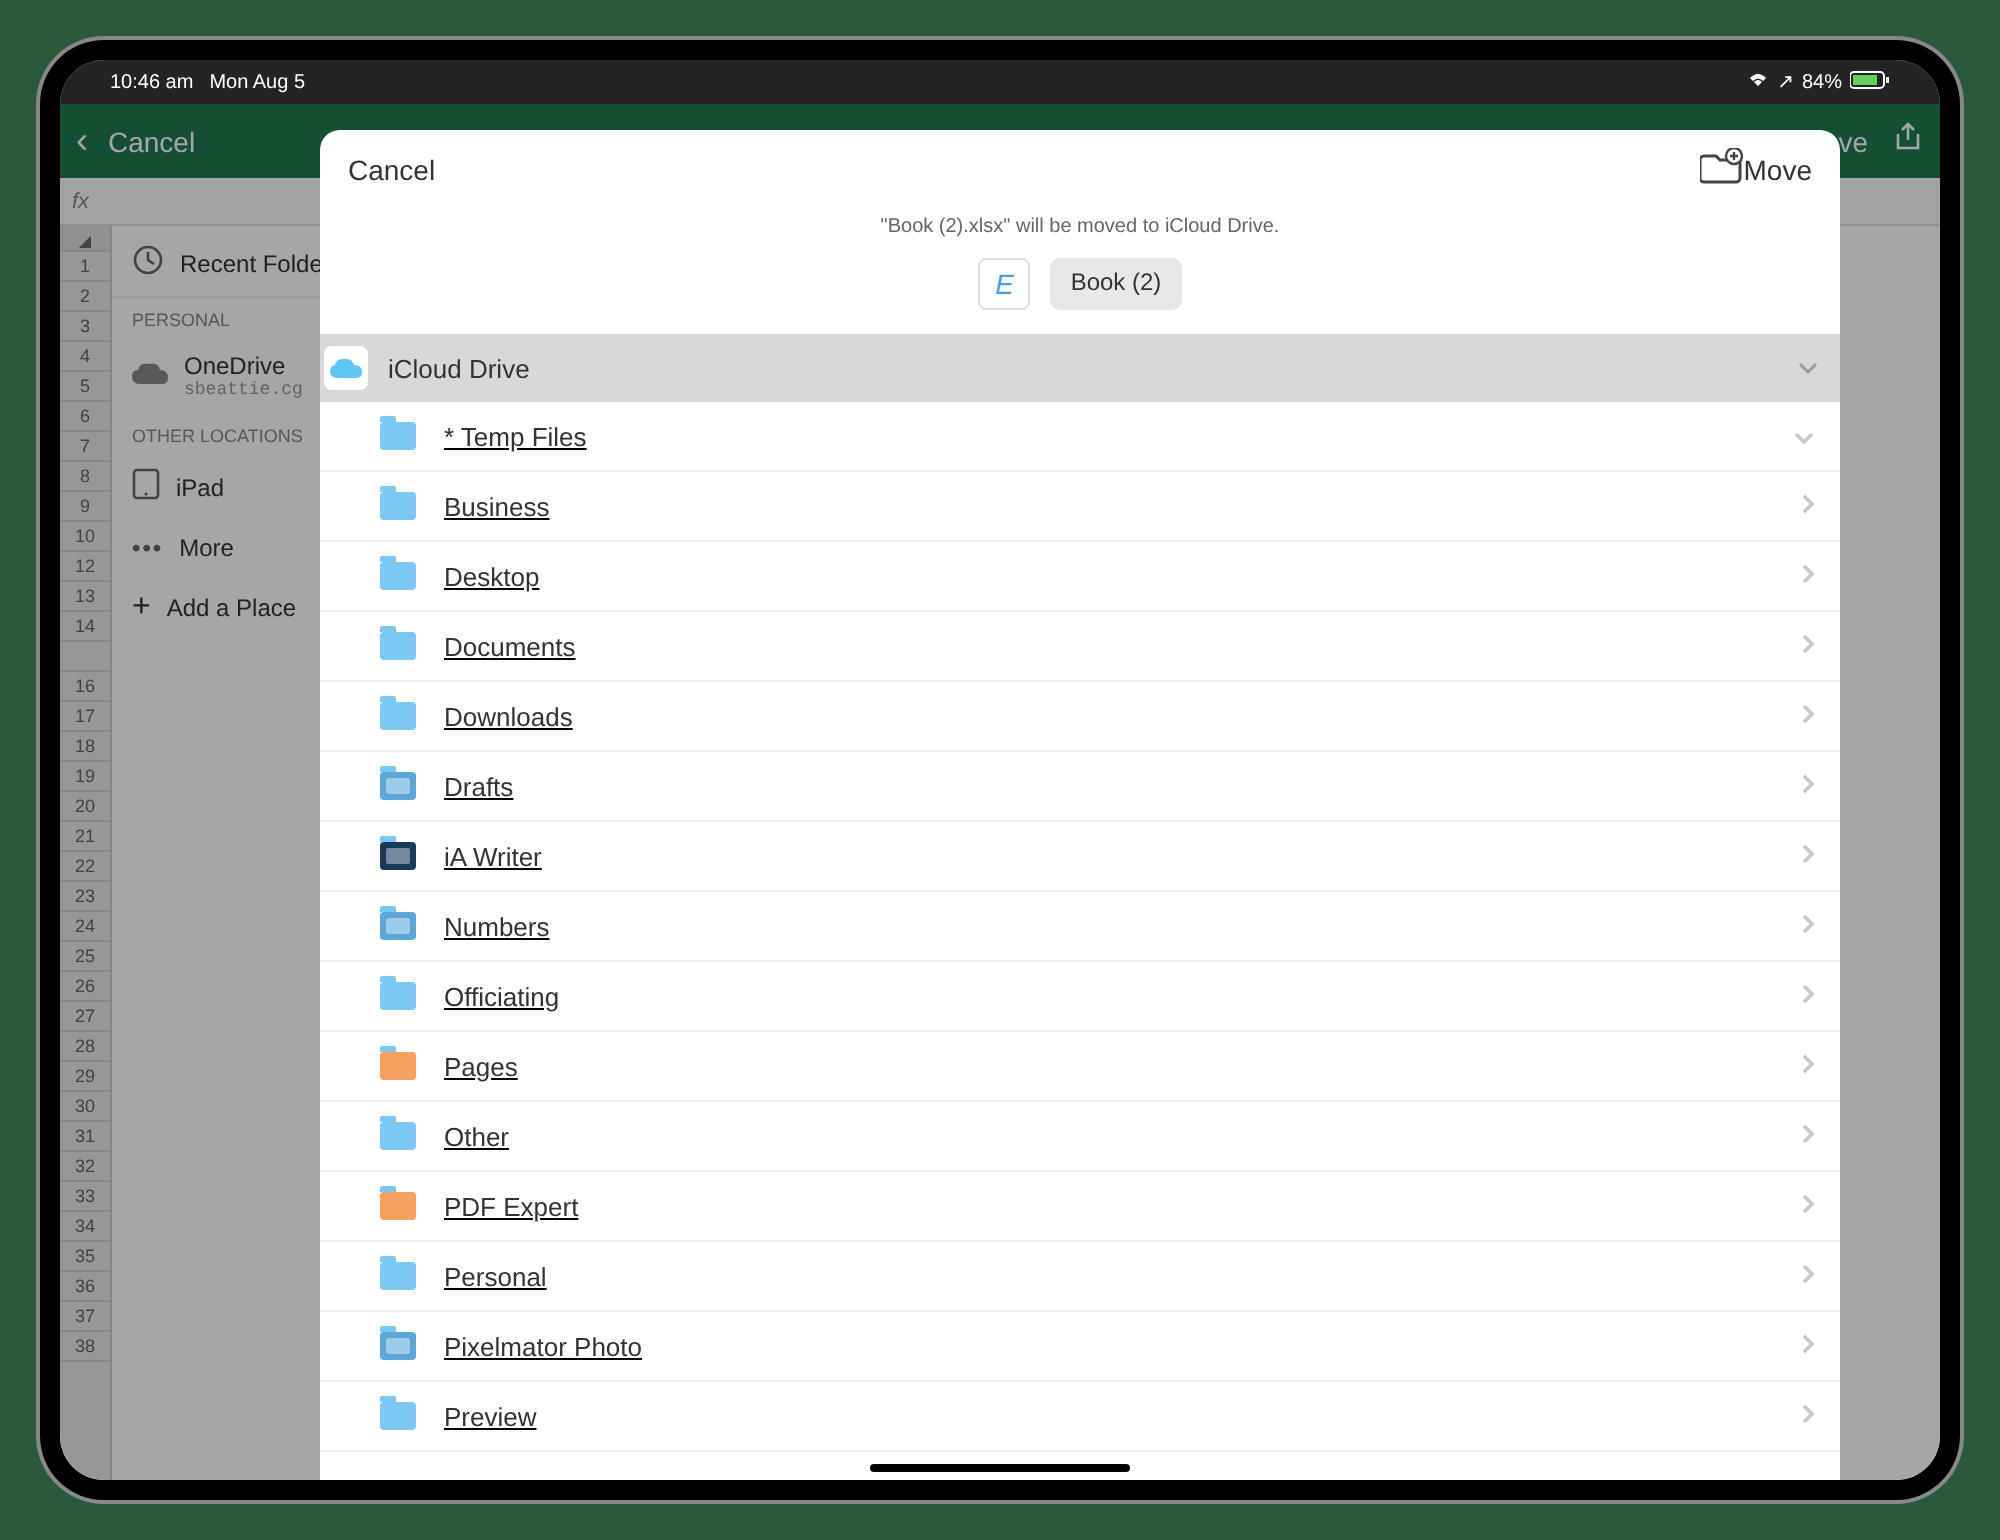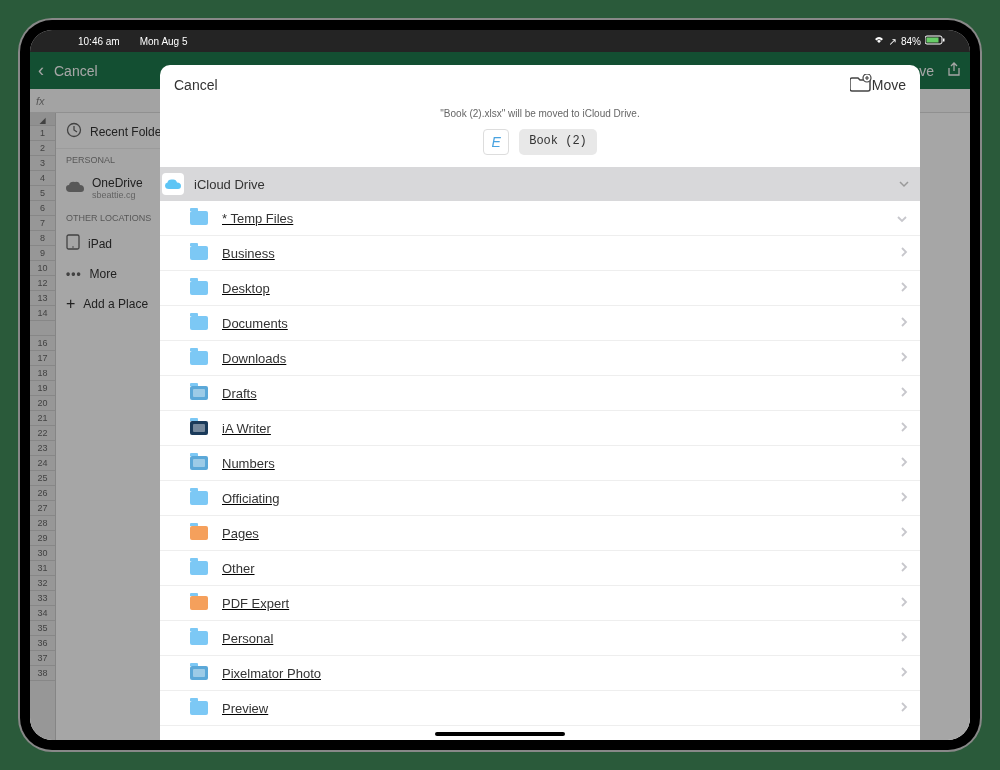--- a/index.html
+++ b/index.html
@@ -5,57 +5,57 @@
 * { margin: 0; padding: 0; box-sizing: border-box; font-family: -apple-system, BlinkMacSystemFont, 'Helvetica Neue', sans-serif; }
 
 body { background: #2a5a3a; display: flex; align-items: center; justify-content: center; width: 1000px; height: 770px; }
 
 .ipad-frame { width: 960px; height: 730px; background: #000; border-radius: 32px; padding: 10px; position: relative; box-shadow: 0 0 0 2px #888; }
 
 .ipad-screen { width: 100%; height: 100%; background: #f0f0f0; border-radius: 22px; overflow: hidden; position: relative; }
 
 .status-bar { position: absolute; top: 0; left: 0; right: 0; height: 22px; background: rgba(0,0,0,0.85); color: #fff; font-size: 10px; display: flex; align-items: center; justify-content: space-between; padding: 0 25px; z-index: 100; }
 
-.status-left { display: flex; gap: 20px; margin-left: 23px; }
+.status-left { display: flex; gap: 8px; }
 .status-right { display: flex; gap: 4px; align-items: center; }
 
 .excel-header { position: absolute; top: 22px; left: 0; right: 0; height: 37px; background: #1e7a4d; display: flex; align-items: center; padding: 0 8px; z-index: 5; }
 .excel-back { color: #fff; font-size: 18px; margin-right: 10px; }
 .excel-cancel { color: #fff; font-size: 14px; }
 .excel-save { color: #fff; font-size: 14px; margin-left: auto; margin-right: 12px; }
 .excel-share { color: #fff; font-size: 16px; }
 
 .excel-fx { position: absolute; top: 59px; left: 0; right: 0; height: 24px; background: #fafafa; border-bottom: 1px solid #ddd; display: flex; align-items: center; padding-left: 6px; font-style: italic; font-size: 11px; color: #888; }
 
 .excel-body { position: absolute; top: 83px; left: 0; right: 0; bottom: 0; display: flex; }
 .excel-rows { width: 26px; background: #e8e8e8; border-right: 1px solid #ccc; }
 .excel-rows div { height: 15px; font-size: 9px; color: #666; text-align: center; border-bottom: 1px solid #d0d0d0; line-height: 15px; }
 .excel-rows .colhdr { height: 13px; background: #ddd; font-size: 8px; }
 .excel-sidebar { width: 195px; background: #fff; border-right: 1px solid #ddd; padding-top: 2px; }
 .excel-sidebar .sidehdr { font-size: 9px; color: #888; padding: 6px 10px 4px; }
 .excel-sidebar .siderow { display: flex; align-items: center; padding: 7px 10px; font-size: 12px; color: #333; gap: 8px; }
 .excel-sidebar .siderow.recent { border-bottom: 1px solid #eee; }
-.excel-sidebar .siderow .sub { font-size: 9px; color: #999; }
+.excel-sidebar .siderow .sub { font-size: 9px; color: #999; font-family: Liberation Mono, monospace; }
 .excel-sidebar .siderow-col { display: flex; flex-direction: column; }
 .excel-cells { flex: 1; background: #fff; }
 
 .overlay-dim { position: absolute; top: 22px; left: 0; right: 0; bottom: 0; background: rgba(0,0,0,0.35); z-index: 10; }
 
 .move-modal { position: absolute; top: 35px; left: 130px; right: 50px; bottom: 0; background: #fff; border-radius: 10px 10px 0 0; z-index: 20; display: flex; flex-direction: column; overflow: hidden; }
 
 .modal-header { height: 40px; display: flex; align-items: center; justify-content: space-between; padding: 0 14px; }
 .modal-cancel { color: #333; font-size: 14px; }
 .modal-right { display: flex; align-items: center; }
 .modal-move { color: #333; font-size: 14px; }
 
 .modal-subtitle { text-align: center; font-size: 10px; color: #666; padding: 3px 0 10px; }
 
 .modal-file-row { display: flex; justify-content: center; gap: 10px; padding-bottom: 12px; }
 .file-thumb { width: 26px; height: 26px; background: #fff; border: 1px solid #ddd; border-radius: 4px; display: flex; align-items: center; justify-content: center; font-style: italic; font-family: Georgia, serif; color: #4aa3e0; font-size: 14px; }
-.file-name-chip { background: #e8e8e8; border-radius: 5px; padding: 5px 10px; font-size: 12px; color: #333; font-family: Liberation Mono, monospace; }
+.file-name-chip { background: #e8e8e8; border-radius: 5px; padding: 5px 10px; font-size: 12px; color: #333; }
 
 .location-header { background: #d8d8da; height: 34px; display: flex; align-items: center; padding: 0 10px 0 2px; gap: 10px; }
 .cloud-badge { width: 22px; height: 22px; background: #fff; border-radius: 4px; display: flex; align-items: center; justify-content: center; font-size: 13px; }
 .location-header .title { font-size: 13px; color: #333; flex: 1; }
 .chevron-down { color: #aaa; font-size: 12px; }
 
 .folder-list { flex: 1; overflow-y: auto; }
 .folder-row { display: flex; align-items: center; height: 35px; padding: 0 12px 0 30px; gap: 14px; border-bottom: 1px solid #eee; text-decoration: underline; }
 .folder-icon { width: 18px; height: 14px; background: #7cc8f5; border-radius: 2px; position: relative; flex-shrink: 0; }
 .folder-icon::before { content: ''; position: absolute; top: -3px; left: 0; width: 8px; height: 3px; background: #7cc8f5; border-radius: 1px 1px 0 0; }

